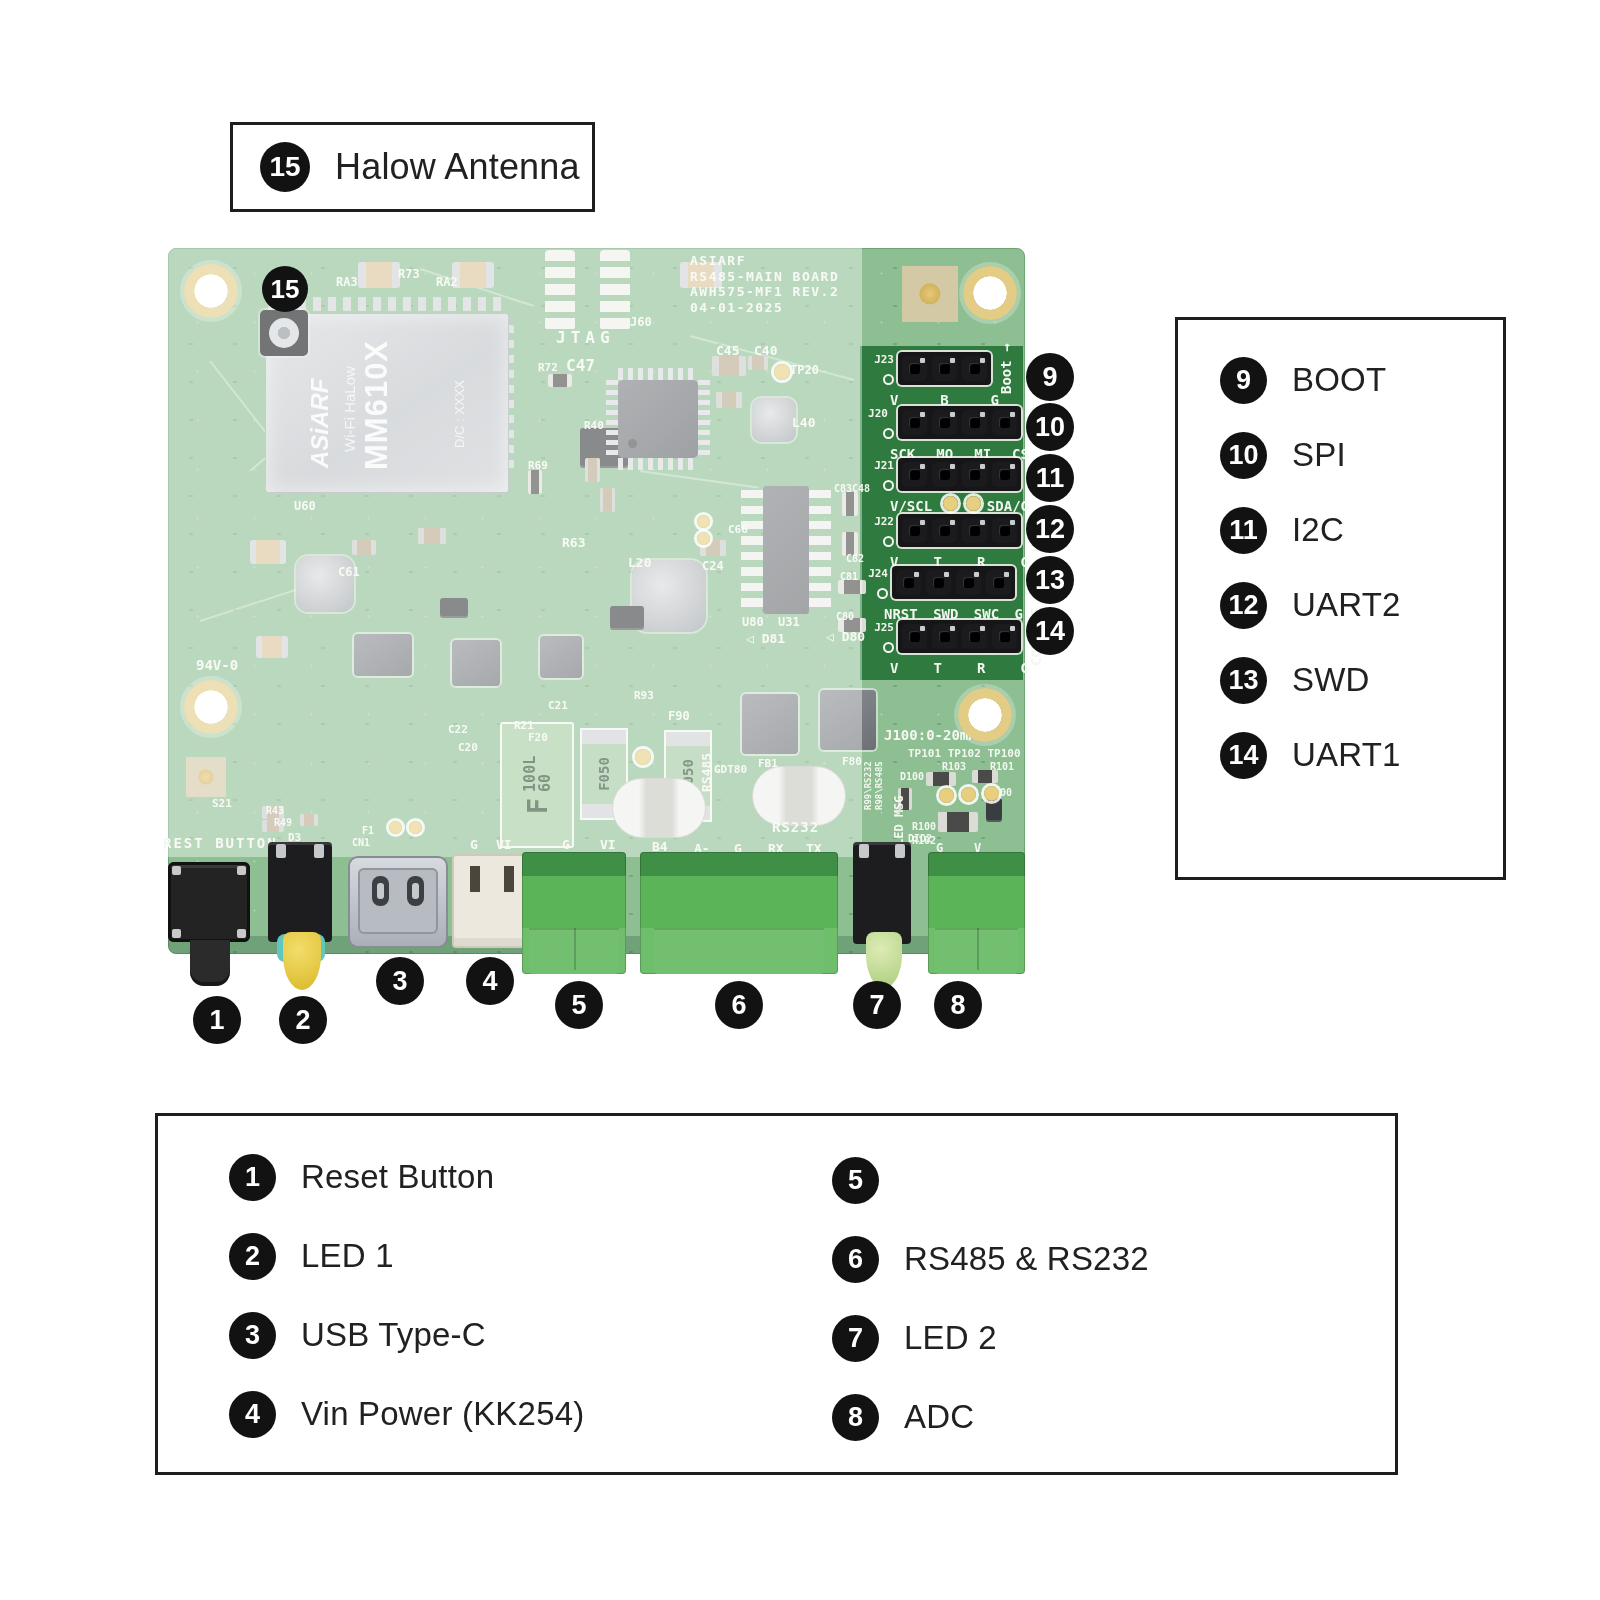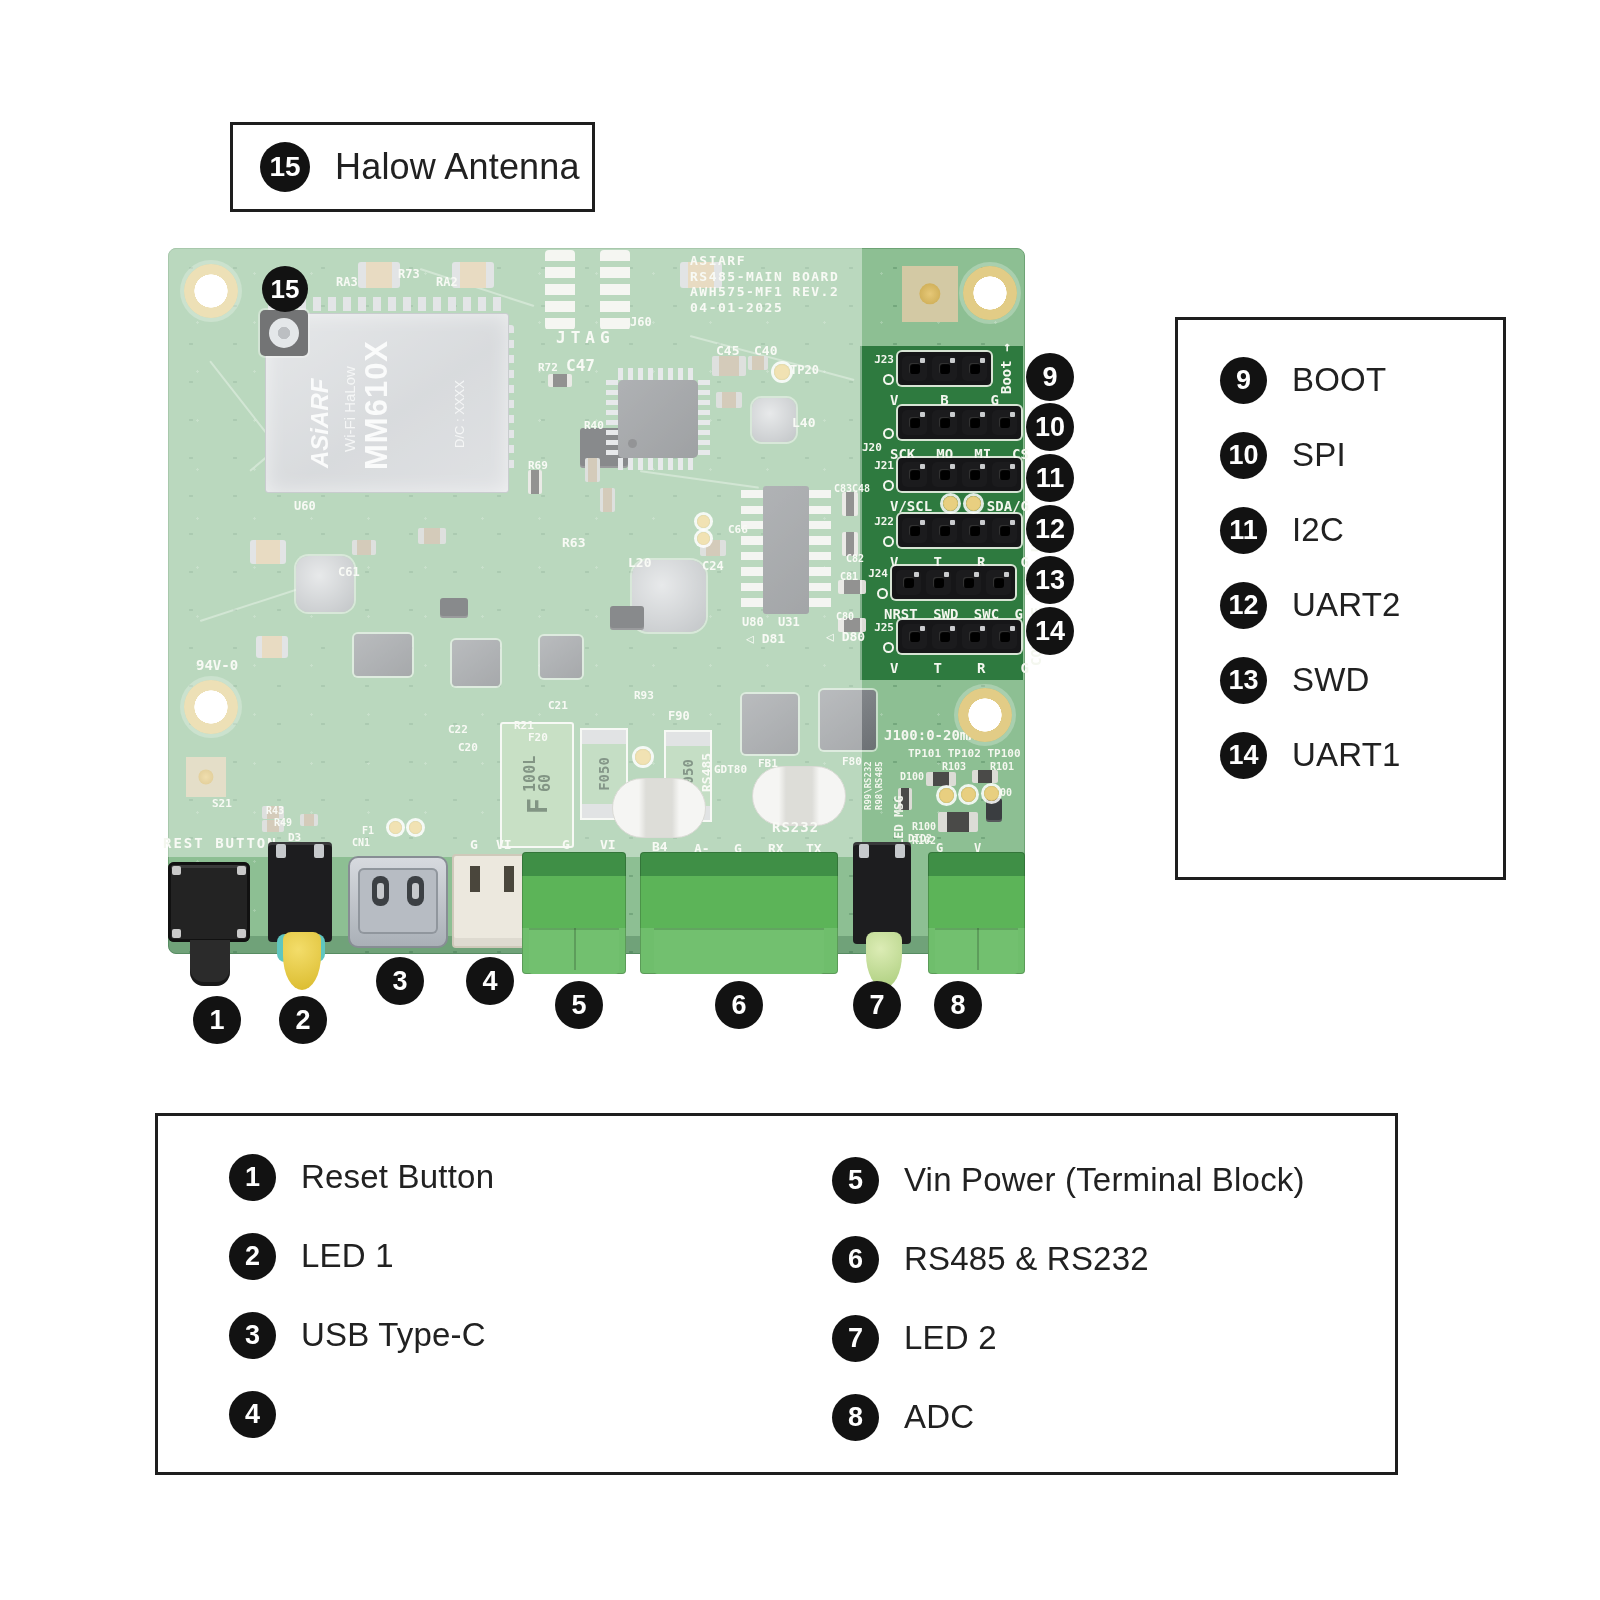--- a/index.html
+++ b/index.html
@@ -344,21 +344,21 @@
         <div class="pin">
           <div class="hole"></div>
         </div>
         <div class="pin">
           <div class="hole"></div>
         </div>
         <div class="pin">
           <div class="hole"></div>
         </div>
       </div>
-      <div class="silk" style="left: 862px; top: 408px; width: 32px; text-align: left; font-size: 11px; margin-top: 34px;">J20</div>
+      <div class="silk" style="left: 862px; top: 408px; width: 32px; text-align: center; font-size: 11px;">J20</div>
       <div class="hdr-dot" style="left: 883px; top: 428px;"></div>
       <div class="hdr-labels" style="left: 890px; top: 446px; width: 139px;">
         <div class="hdr-lab">SCK</div>
         <div class="hdr-lab">MO</div>
         <div class="hdr-lab">MI</div>
         <div class="hdr-lab">CS</div>
       </div>
       <div class="silk" style="left: 1029px; top: 439.8px; transform: rotate(-90deg); transform-origin: left top; font-size: 14px;">SPI2</div>
       <div class="hdr-block" style="left: 898px; top: 458px;">
         <div class="pin">
@@ -589,26 +589,26 @@
         <div class="legend-row">
           <div class="badge">2</div>
           <div class="legend-label">LED 1</div>
         </div>
         <div class="legend-row">
           <div class="badge">3</div>
           <div class="legend-label">USB Type-C</div>
         </div>
         <div class="legend-row">
           <div class="badge">4</div>
+          <div class="legend-label">Vin Power (KK254)</div>
         </div>
       </div>
     <div id="legend-br" class="legend-col" style="position:absolute;left:674px;top:40px;">
         <div class="legend-row">
           <div class="badge">5</div>
-          <div class="legend-label">Vin Power (Terminal Block)</div>
         </div>
         <div class="legend-row">
           <div class="badge">6</div>
           <div class="legend-label">RS485 &amp; RS232</div>
         </div>
         <div class="legend-row">
           <div class="badge">7</div>
           <div class="legend-label">LED 2</div>
         </div>
         <div class="legend-row">

